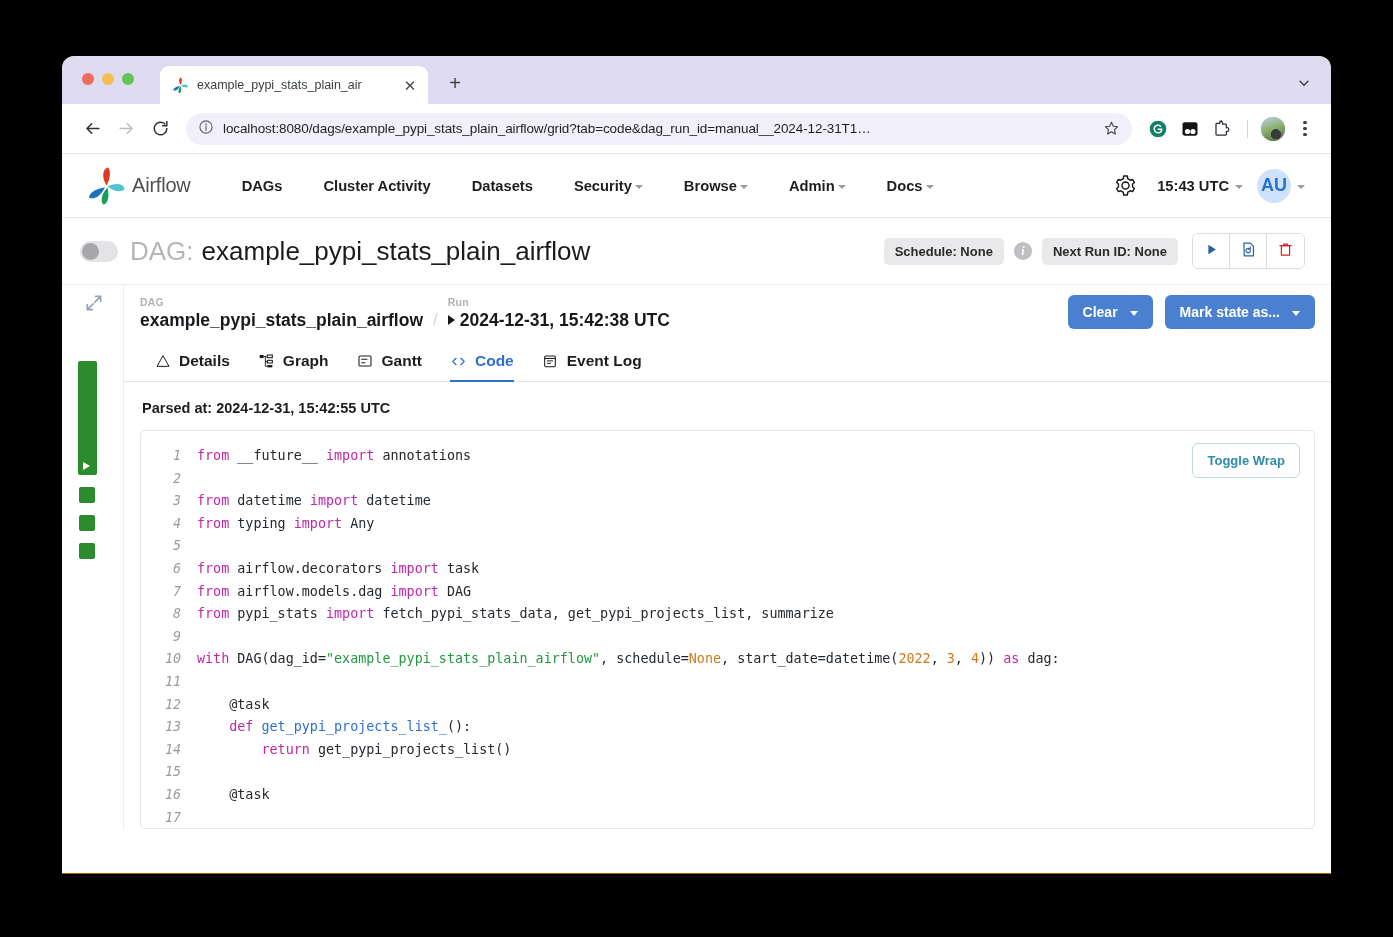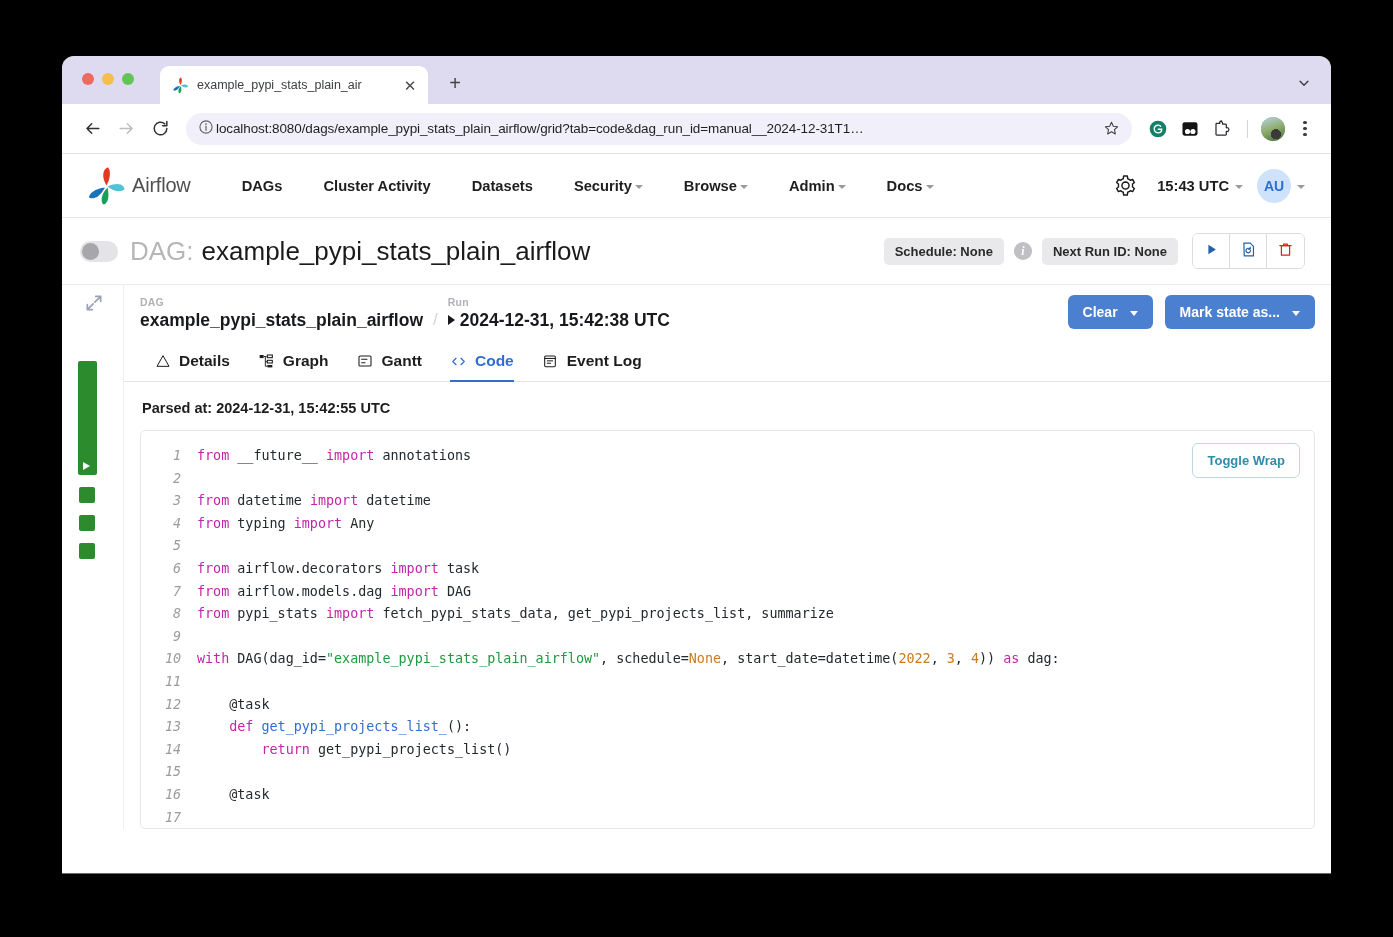--- a/index.html
+++ b/index.html
@@ -94,21 +94,21 @@
   }
   .nav-btn.disabled { color: #bdbdc2; }
   #url-field {
     flex: 1;
     height: 32px;
     margin: 0 8px;
     background: #f1effa;
     border-radius: 16px;
     display: flex; align-items: center;
     padding: 0 12px;
-    gap: 2px;
+    gap: 9px;
     min-width: 0;
   }
   #url-text {
     flex: 1;
     font-size: 13.5px;
     color: #1f1f1f;
     white-space: nowrap; overflow: hidden;
     letter-spacing: -0.1px;
   }
   #star-icon { flex: 0 0 18px; display: flex; align-items: center; justify-content: center; }
@@ -166,21 +166,21 @@
     display: inline-block;
     margin-top: 3px;
   }
   #nav-right { margin-left: auto; display: flex; align-items: center; gap: 0; }
   #gear-button { width: 36px; height: 36px; display: flex; align-items: center; justify-content: center; margin-right: 14px; }
   #clock-label { font-size: 14.7px; font-weight: bold; color: #1e1e1e; display: flex; align-items: center; gap: 6px; padding-right: 14px; }
   #user-chip { display: flex; align-items: center; gap: 6px; }
   #user-avatar {
     width: 34px; height: 34px; border-radius: 50%;
     background: #cfe2fb; color: #2c6fd1;
-    font-size: 14px; font-weight: bold;
+    font-size: 18px; font-weight: bold;
     display: flex; align-items: center; justify-content: center;
   }
 
   
   #dag-header {
     height: 66px;
     display: flex; align-items: center;
     padding: 0 26px 0 18px;
     gap: 0;
   }

